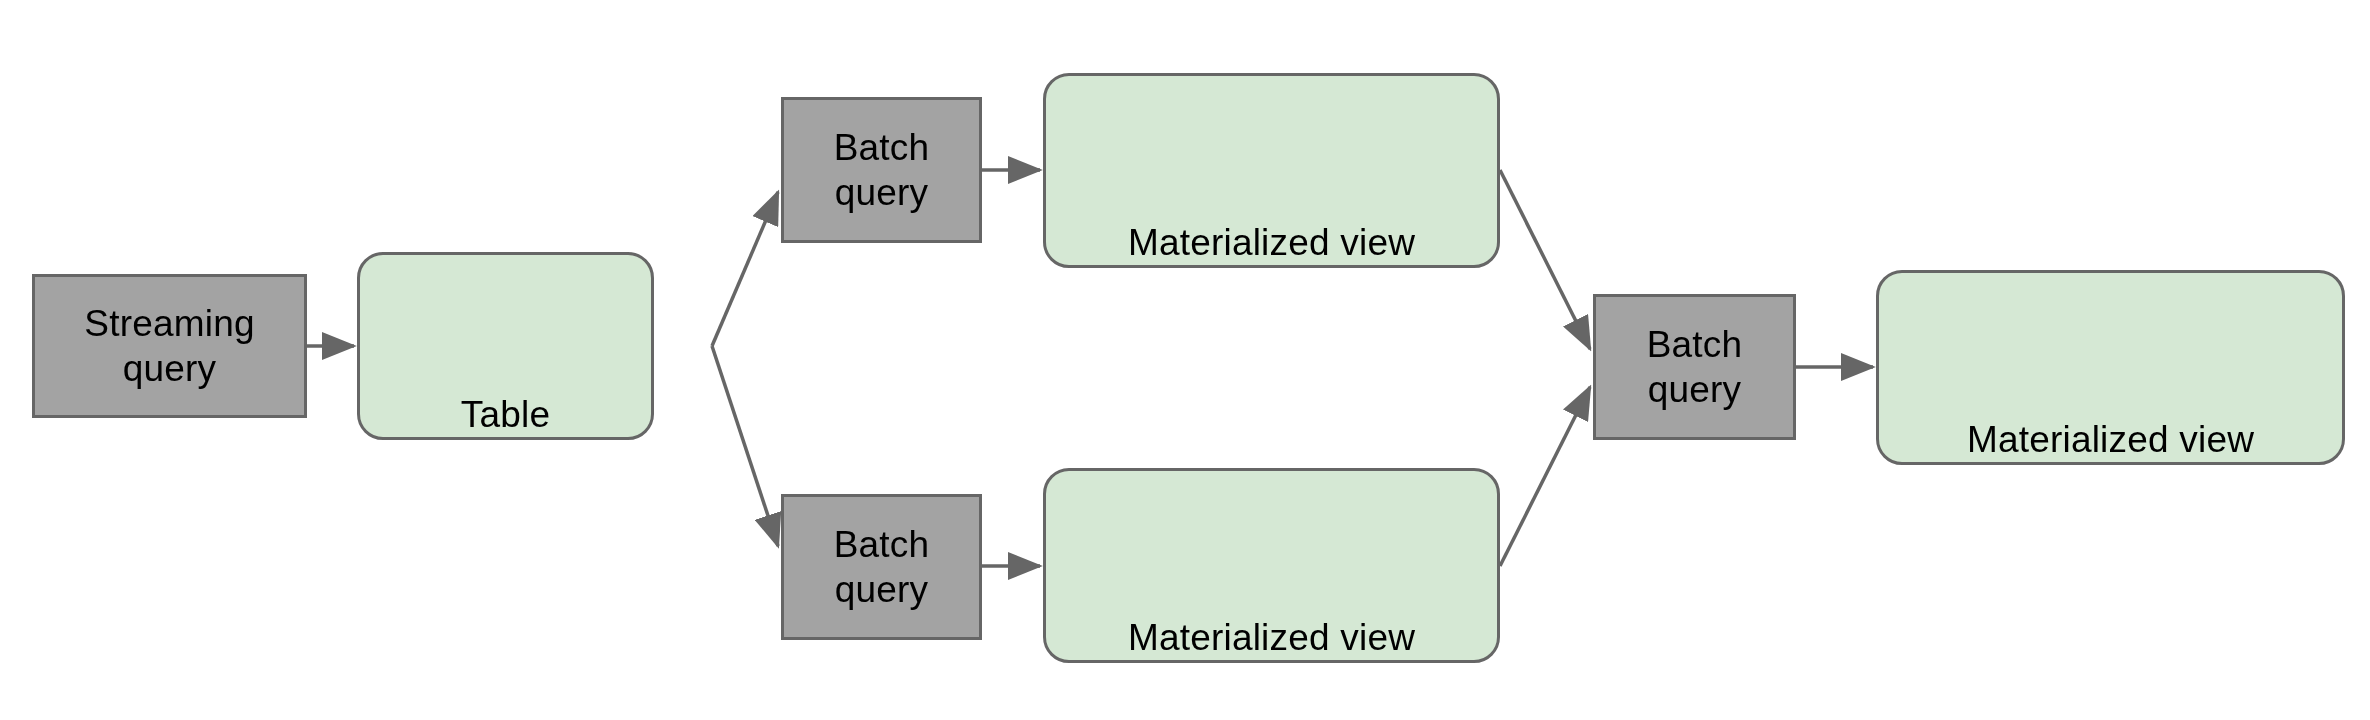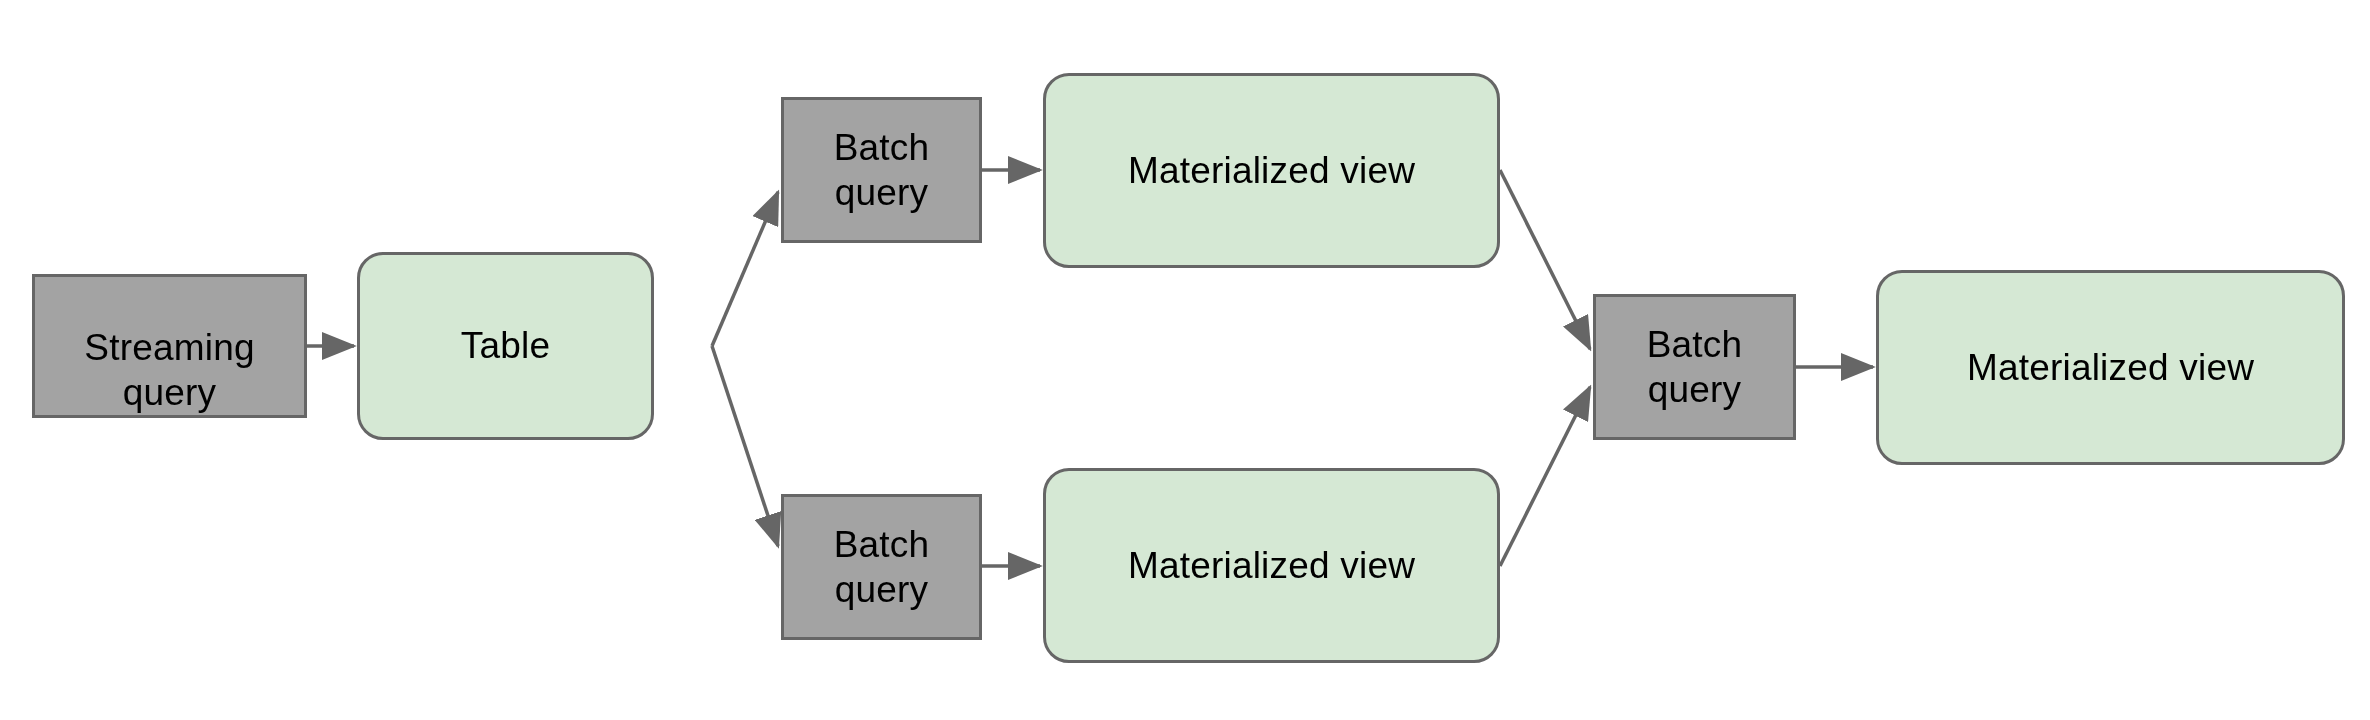--- a/index.html
+++ b/index.html
@@ -41,20 +41,21 @@
   }
   .node.process {
     background: #a3a3a3;
     border: 3px solid #666666;
     border-radius: 0;
   }
   .node.store {
     background: #d5e8d4;
     border: 3px solid #666666;
     border-radius: 26px;
+    align-items: flex-end;
   }
   .node-label {
     display: block;
     padding: 0 6px;
   }
 </style>
 </head>
 <body>
 
 <div id="diagram-canvas">
@@ -76,21 +77,21 @@
 
     <line x1="982" y1="566" x2="1040" y2="566" stroke="#666666" stroke-width="3.5" marker-end="url(#arrowhead)"></line>
 
     <line x1="1500" y1="170" x2="1590" y2="349" stroke="#666666" stroke-width="3.5" marker-end="url(#arrowhead)"></line>
 
     <line x1="1500" y1="566" x2="1590" y2="387" stroke="#666666" stroke-width="3.5" marker-end="url(#arrowhead)"></line>
 
     <line x1="1796" y1="367" x2="1873" y2="367" stroke="#666666" stroke-width="3.5" marker-end="url(#arrowhead)"></line>
   </svg>
 
-  <div class="node process" style="left:32px; top:274px; width:275px; height:144px;align-items:flex-end;">
+  <div class="node process" style="left:32px; top:274px; width:275px; height:144px;">
     <span class="node-label">Streaming
 query</span>
   </div>
 
   <div class="node store" style="left:357px; top:252px; width:297px; height:188px;">
     <span class="node-label">Table</span>
   </div>
 
   <div class="node process" style="left:781px; top:97px; width:201px; height:146px;">
     <span class="node-label">Batch

